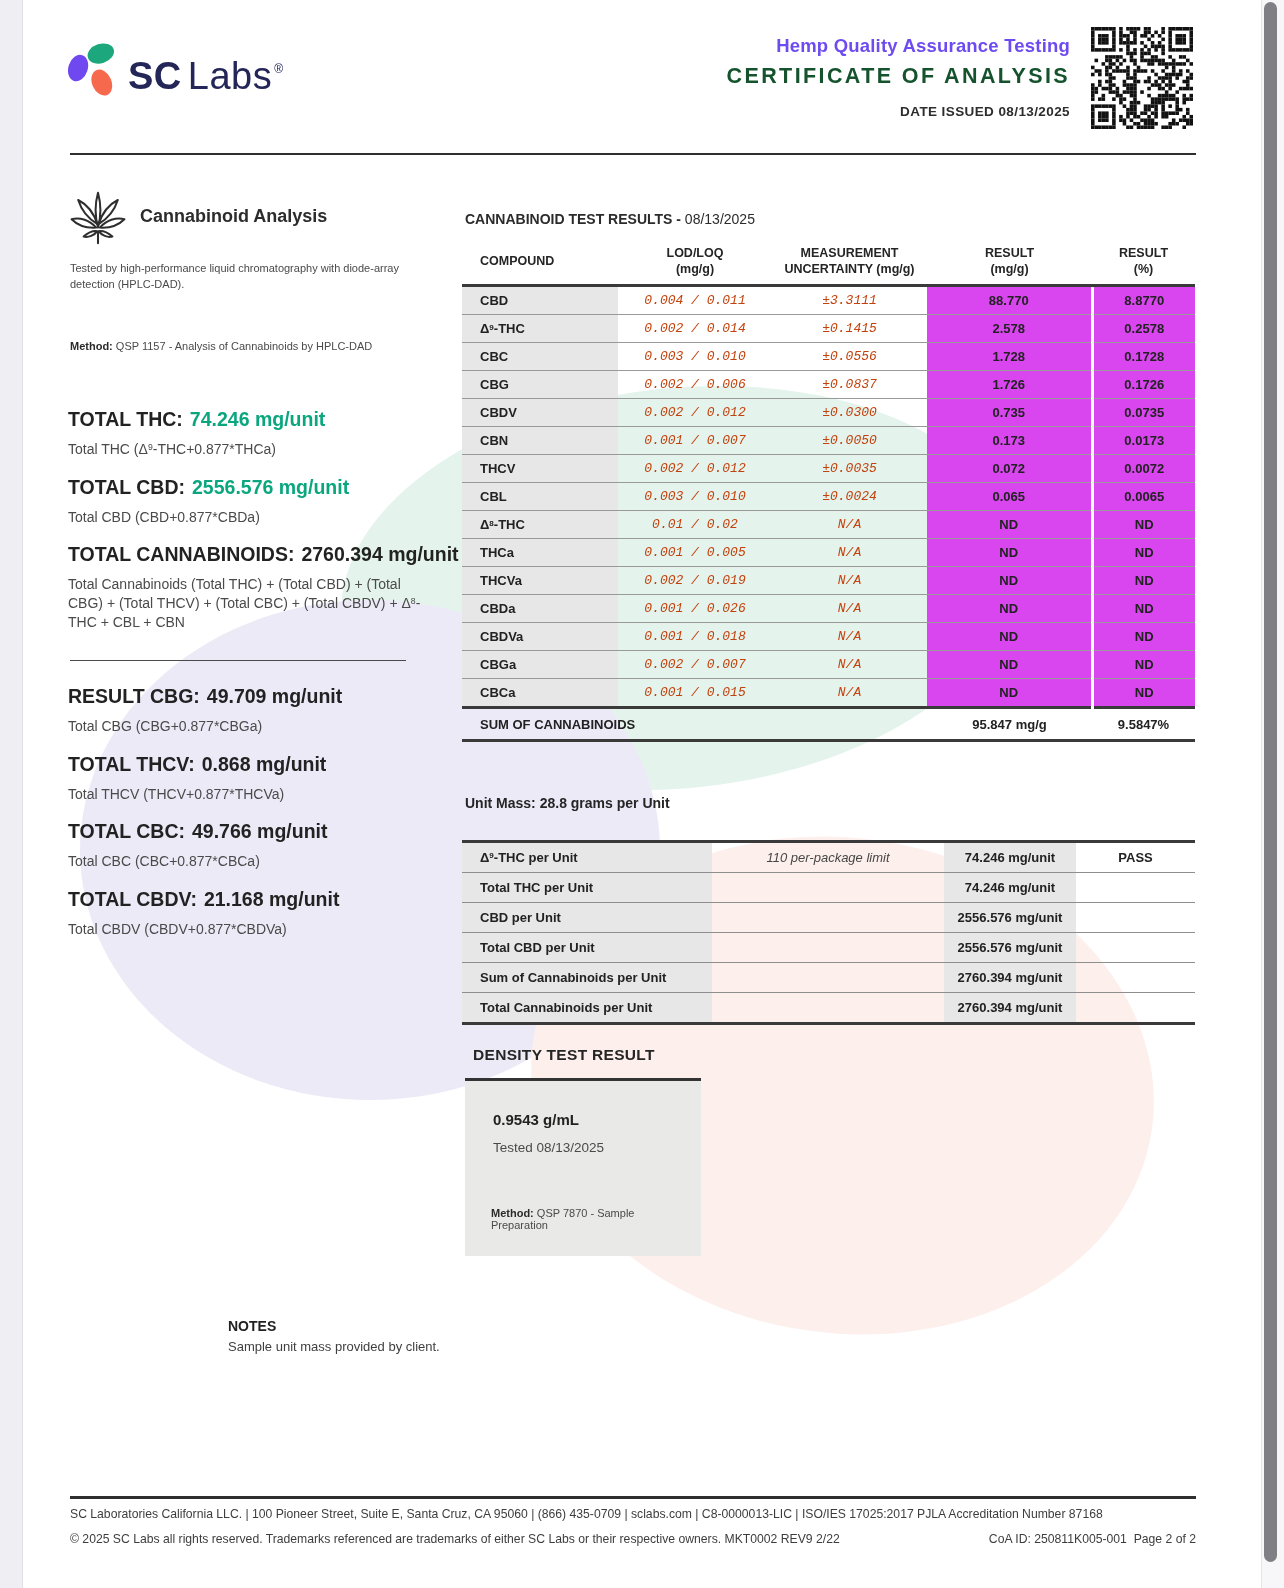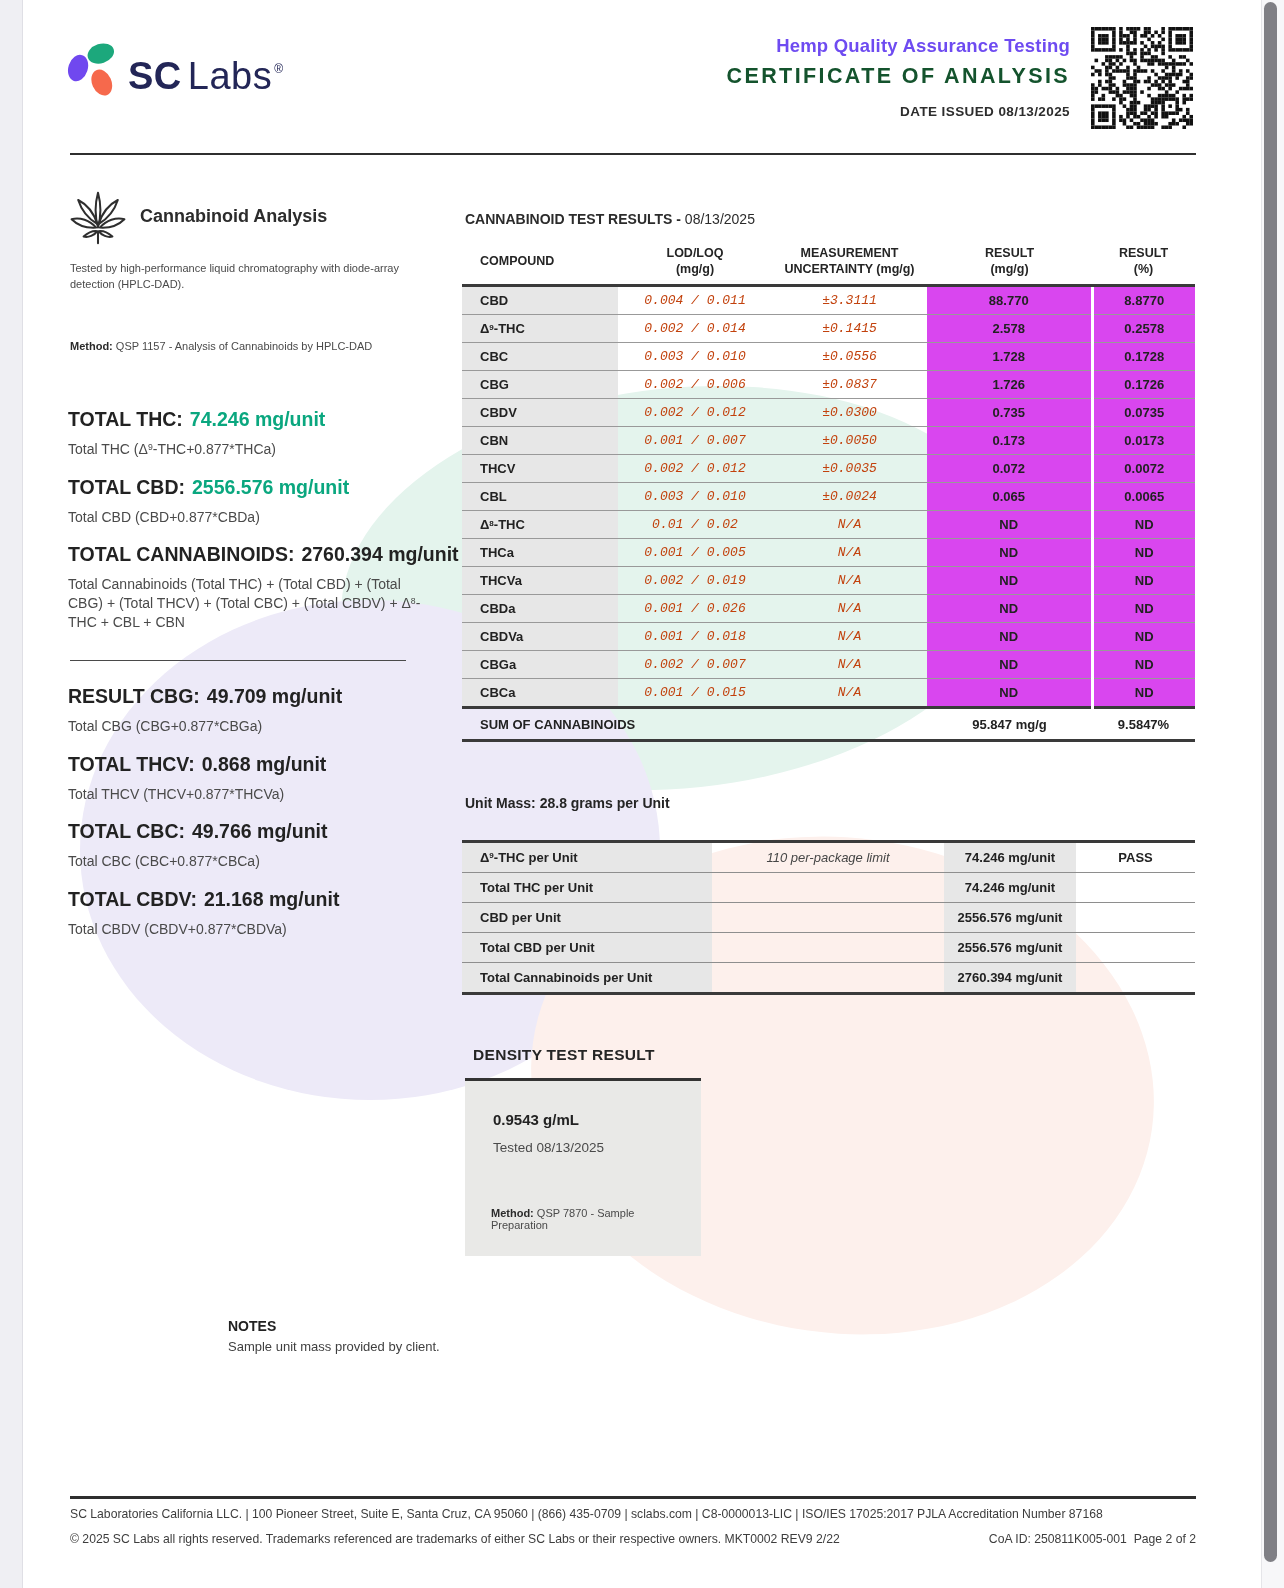--- a/index.html
+++ b/index.html
@@ -770,20 +770,26 @@
           <td class="u-value">2556.576 mg/unit</td>
           <td class="u-status"></td>
         </tr>
         <tr>
           <td class="u-label">Total CBD per Unit</td>
           <td class="u-limit"></td>
           <td class="u-value">2556.576 mg/unit</td>
           <td class="u-status"></td>
         </tr>
         <tr>
+          <td class="u-label">Sum of Cannabinoids per Unit</td>
+          <td class="u-limit"></td>
+          <td class="u-value">2760.394 mg/unit</td>
+          <td class="u-status"></td>
+        </tr>
+        <tr>
           <td class="u-label">Total Cannabinoids per Unit</td>
           <td class="u-limit"></td>
           <td class="u-value">2760.394 mg/unit</td>
           <td class="u-status"></td>
         </tr>
       </tbody>
   </table>
 </div>
 
 <div class="abs density-heading">DENSITY TEST RESULT</div>

